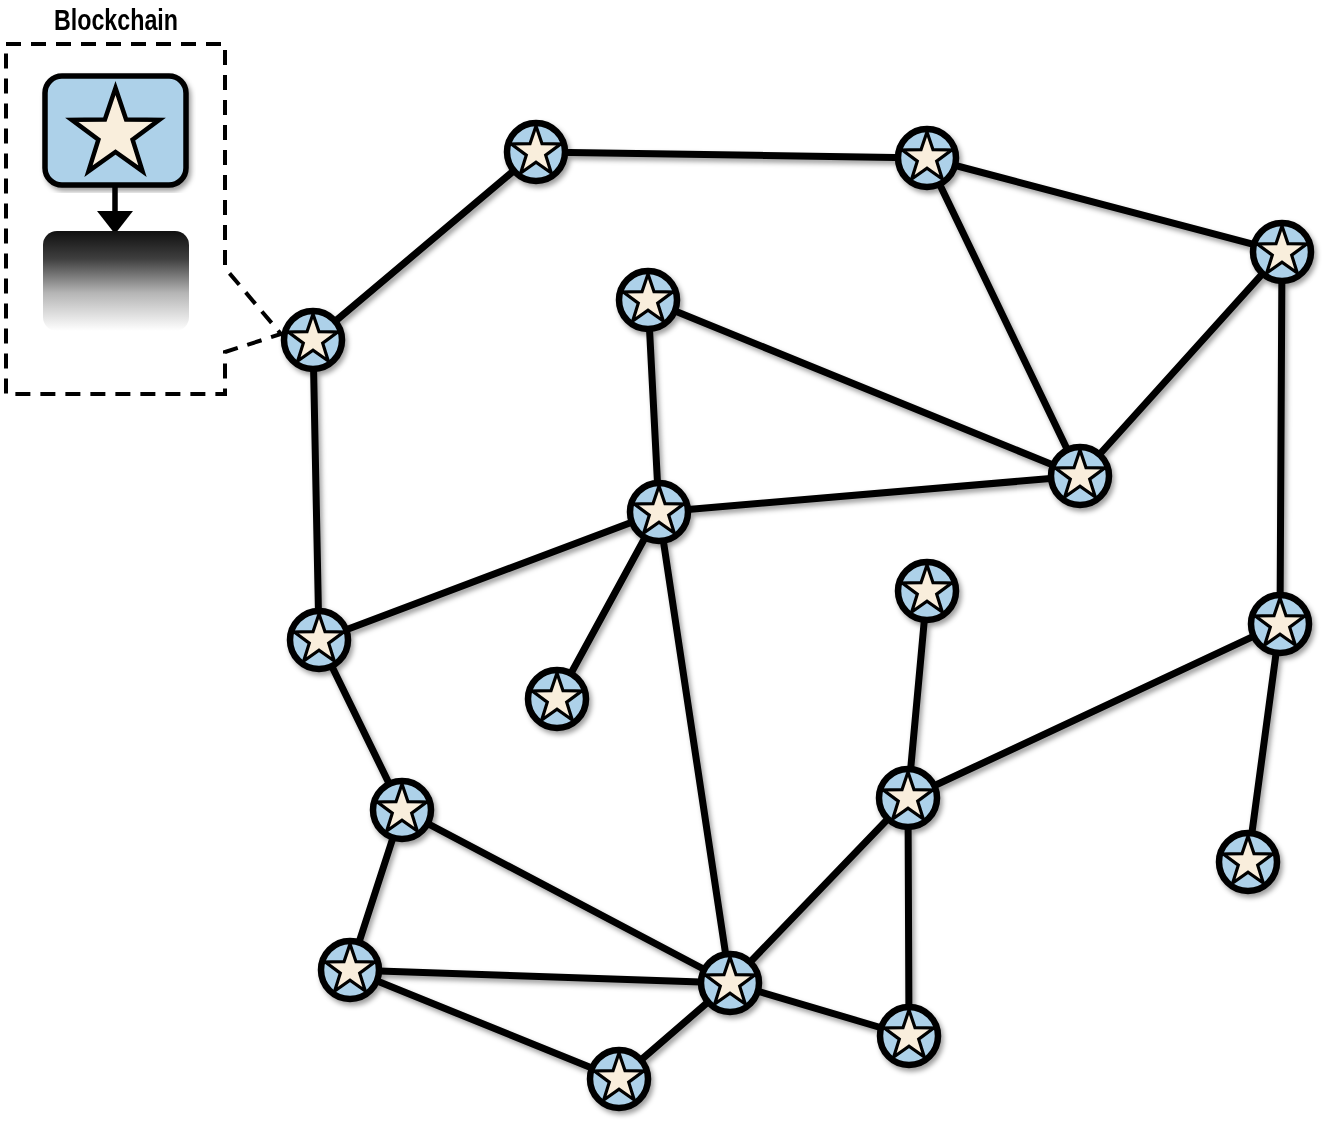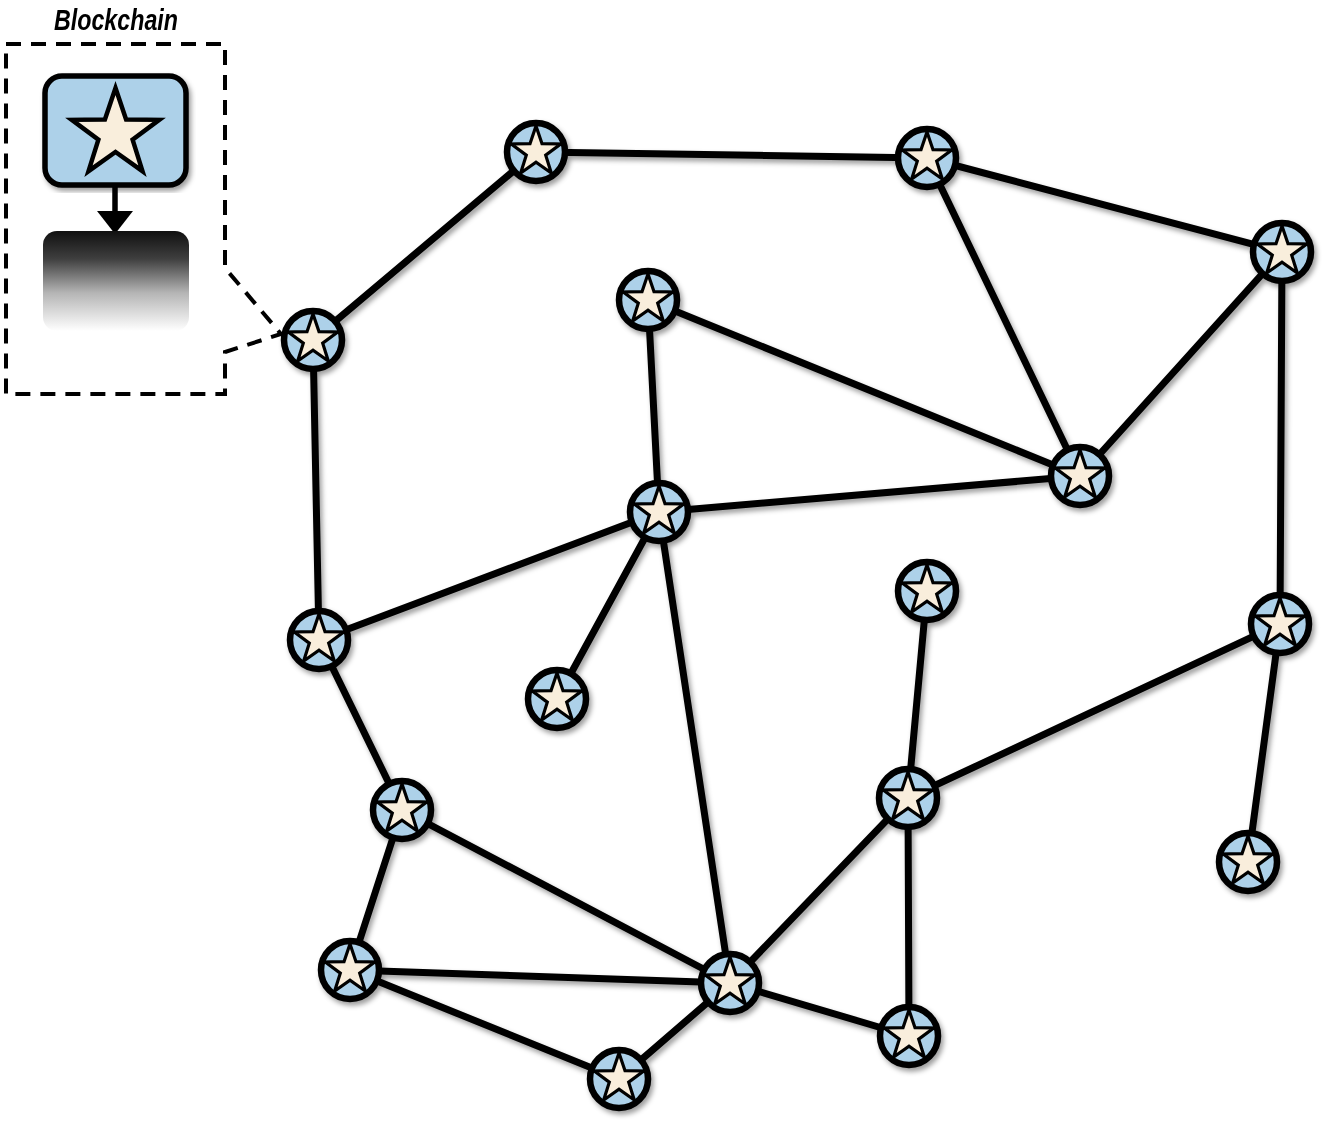--- a/index.html
+++ b/index.html
@@ -7,21 +7,20 @@
     padding: 0;
     background: var(--background, #fff);
     font-family: "Liberation Sans", sans-serif;
   }
   .canvas {
     position: relative;
     width: 1339px;
     height: 1138px;
     background: var(--background, #fff);
     overflow: hidden;
-    font-style: italic;
   }
   svg { display: block; }
 
   
   .edge {
     stroke: var(--line, #000);
     stroke-width: 7;
     stroke-linecap: round;
     fill: none;
   }

